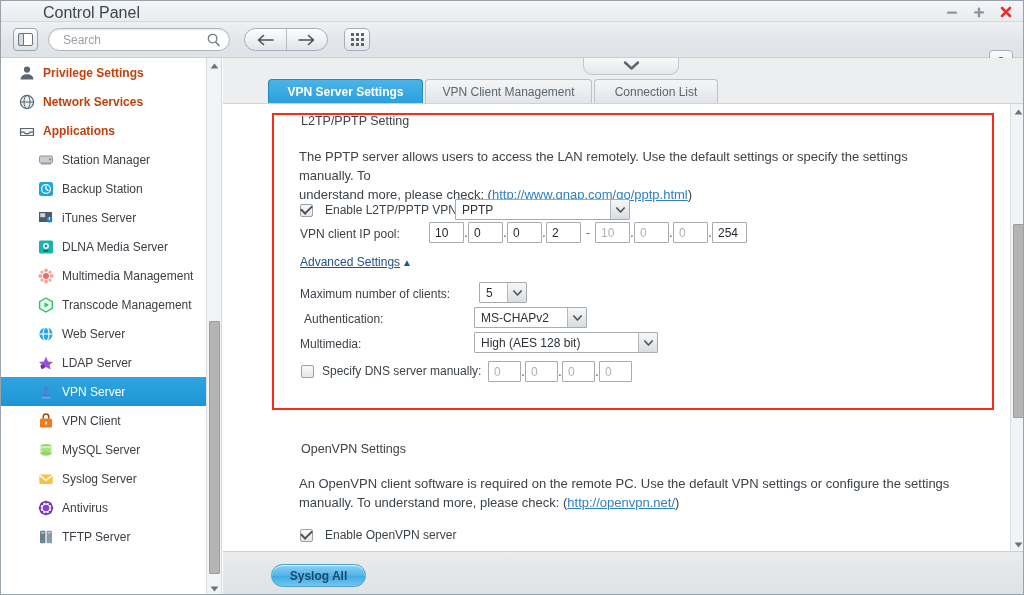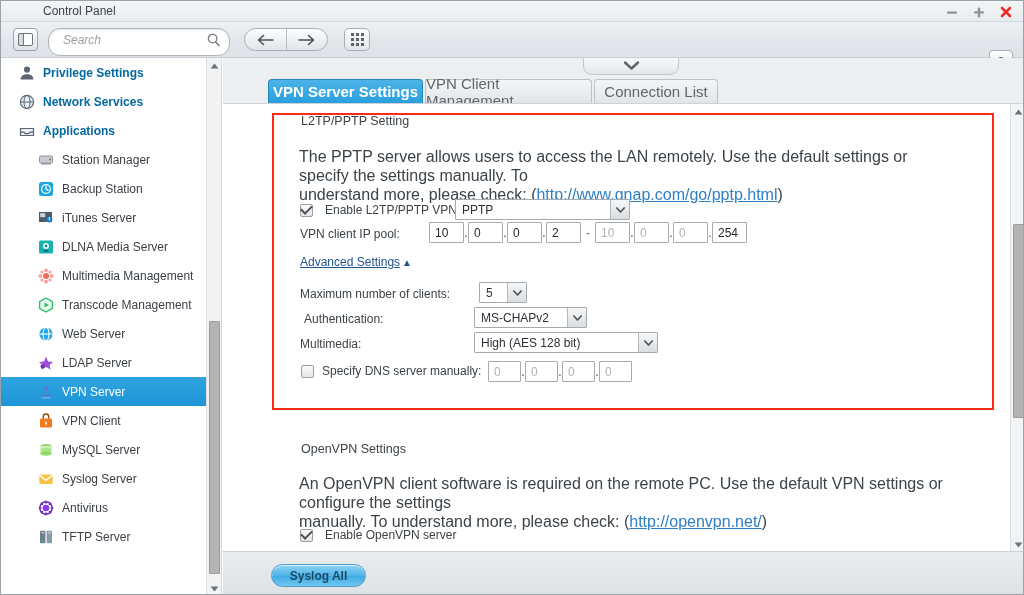--- a/index.html
+++ b/index.html
@@ -20,21 +20,21 @@
   }
 
   
   .titlebar {
     position: absolute; left: 0; top: 0; width: 1024px; height: 21px;
     background: linear-gradient(to bottom, #f3f5f7 0%, #e9ecef 100%);
     border-bottom: 1px solid #d3d8dd;
   }
   .title-text {
     position: absolute; left: 42px; top: 3px;
-    font-size: 12px; color: #3b4650;
+    font-size: 16px; color: #3b4650;
   }
   .winbtns {
     position: absolute; right: 12px; top: 0px; height: 21px;
     display: flex; align-items: center; gap: 13px;
   }
   .winbtn { width: 14px; height: 14px; position: relative; cursor: default; }
   .winbtn svg { display: block; }
 
   
   .toolbar {
@@ -46,26 +46,25 @@
     position: absolute; left: 12px; top: 6px;
     width: 25px; height: 23px; border-radius: 4px;
     background: linear-gradient(to bottom, #fbfcfd, #dfe3e8);
     border: 1px solid #9ba3ab;
     box-shadow: inset 0 1px 0 #fff;
     display: flex; align-items: center; justify-content: center;
   }
   .search-box {
     position: absolute; left: 47px; top: 27px - 21px;
     top: 6px;
-    width: 182px; height: 28px;
+    width: 182px; height: 23px;
     border-radius: 12px;
     background: #ffffff;
     border: 1px solid #aeb5bc;
     box-shadow: inset 0 1px 2px rgba(0,0,0,0.11);
-    font-style: italic;
   }
   .search-placeholder {
     position: absolute; left: 14px; top: 4px;
     font-size: 12px; color: #9aa1a8;
   }
   .search-icon-wrap {
     position: absolute; right: 9px; top: 4px;
   }
   .nav-group {
     position: absolute; left: 243px; top: 6px;
@@ -107,21 +106,21 @@
   }
   .side-item {
     position: relative;
     display: flex; align-items: center;
     height: 29px;
     padding-left: 17px;
     color: #2f4a73;
     font-size: 12px;
     white-space: nowrap;
   }
-  .side-item.top { font-weight: bold; color: #0369a1; }
+  .side-item.top { font-weight: bold; color: #c2410c; }
   .side-item.child { padding-left: 36px; color: #3a3f45; font-weight: normal; }
   .side-item.active {
     background: linear-gradient(to bottom, #2fa4e0, #1e95d6);
     color: #ffffff;
   }
   .side-icon {
     width: 17px; height: 17px; margin-right: 8px;
     flex: 0 0 17px;
     display: flex; align-items: center; justify-content: center;
   }
@@ -156,21 +155,21 @@
     background: linear-gradient(to bottom, #f7f8f9, #e4e7ea);
     border: 1px solid #c2c7cc; border-top: none;
     border-radius: 0 0 9px 9px;
     display: flex; align-items: flex-start; justify-content: center;
   }
   .tab {
     position: absolute; top: 21px; height: 24px;
     border: 1px solid #bcc1c6;
     border-bottom: none;
     border-radius: 4px 4px 0 0;
-    font-size: 15px;
+    font-size: 12px;
     display: flex; align-items: center; justify-content: center;
     color: #5e666e;
     background: linear-gradient(to bottom, #f4f5f6 0%, #e2e5e8 100%);
   }
   .tab.sel {
     background: linear-gradient(to bottom, #4cb3e8 0%, #29a0dd 100%);
     color: #ffffff; font-weight: bold;
     border-color: #2189bd;
   }
   .content {
@@ -209,21 +208,21 @@
     pointer-events: none;
   }
 
   
   .section-title {
     position: absolute;
     font-size: 12.5px; color: #3c4349;
   }
   .para {
     position: absolute;
-    font-size: 16px; color: #3c4349; line-height: 19px;
+    font-size: 13px; color: #3c4349; line-height: 19px;
   }
   .link { color: #2f7fc4; text-decoration: underline; }
   .link.dark { color: #20538f; }
 
   .row { position: absolute; display: flex; align-items: center; }
   .lbl { font-size: 12px; color: #3c4349; }
 
   .cb {
     width: 13px; height: 13px;
     border: 1px solid #9aa0a6;

